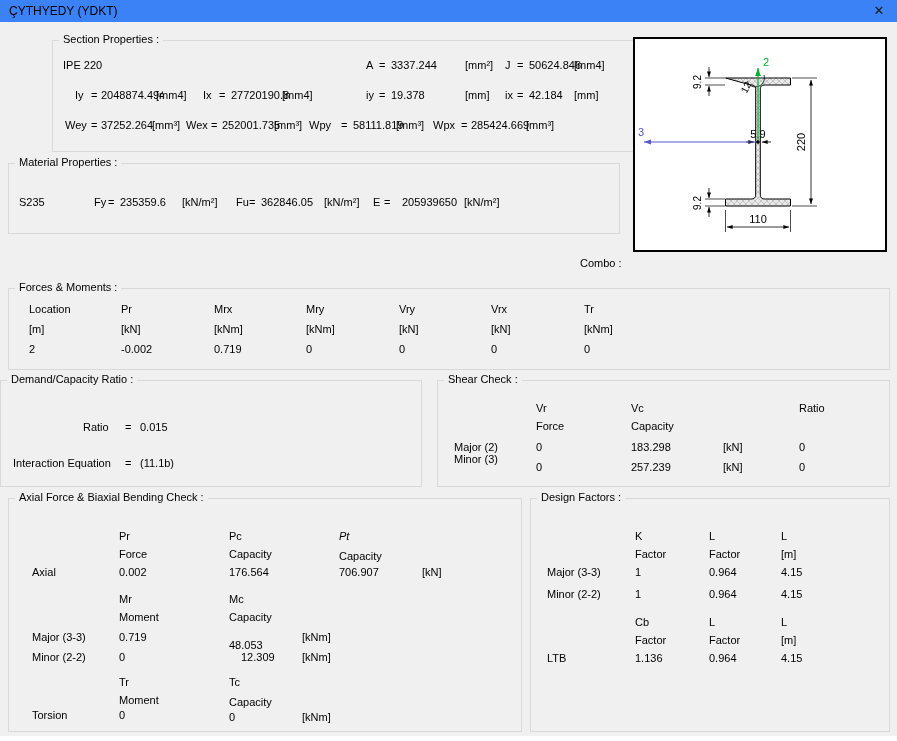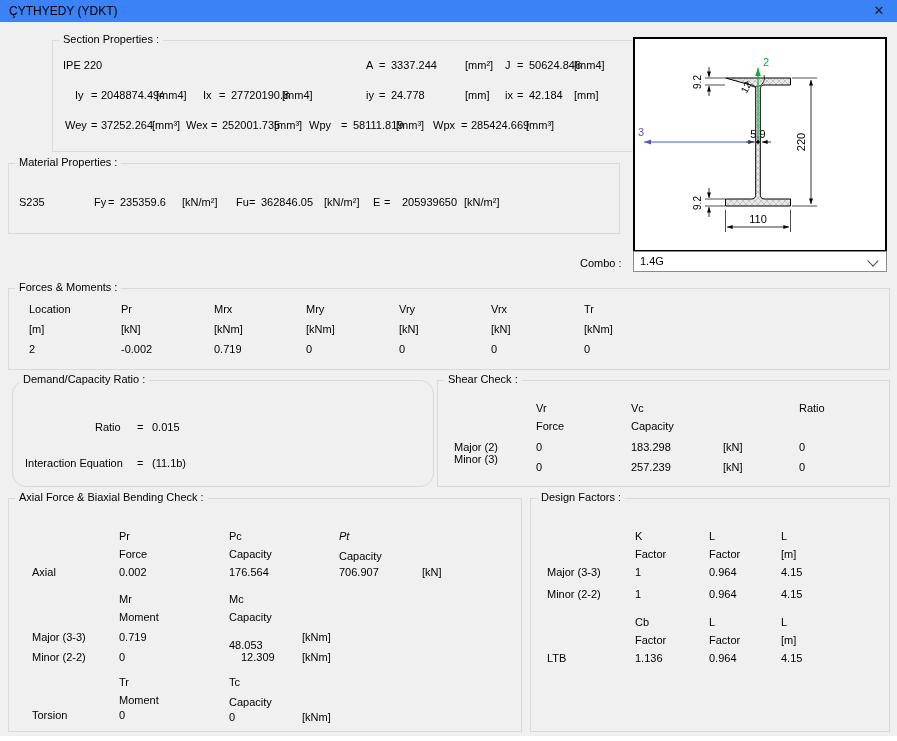--- a/index.html
+++ b/index.html
@@ -50,21 +50,21 @@
     <span class="t" style="left:22px;top:48px;">Iy</span>
     <span class="t" style="left:38px;top:48px;">=</span>
     <span class="t clip" style="left:48px;top:48px;">2048874.494</span>
     <span class="t" style="left:103px;top:48px;">[mm4]</span>
     <span class="t" style="left:150px;top:48px;">Ix</span>
     <span class="t" style="left:166px;top:48px;">=</span>
     <span class="t" style="left:178px;top:48px;">27720190.8</span>
     <span class="t" style="left:229px;top:48px;">[mm4]</span>
     <span class="t" style="left:313px;top:48px;">iy</span>
     <span class="t" style="left:326px;top:48px;">=</span>
-    <span class="t" style="left:338px;top:48px;">24.778</span>
+    <span class="t" style="left:338px;top:48px;">19.378</span>
     <span class="t" style="left:412px;top:48px;">[mm]</span>
     <span class="t" style="left:452px;top:48px;">ix</span>
     <span class="t" style="left:464px;top:48px;">=</span>
     <span class="t" style="left:476px;top:48px;">42.184</span>
     <span class="t" style="left:521px;top:48px;">[mm]</span>
 
     <span class="t" style="left:12px;top:78px;">Wey</span>
     <span class="t" style="left:38px;top:78px;">=</span>
     <span class="t" style="left:48px;top:78px;">37252.264</span>
     <span class="t" style="left:99px;top:78px;">[mm³]</span>
@@ -152,24 +152,20 @@
       <text x="3" y="97" font-size="11" fill="#5555cc">3</text>
 
       <line x1="123" y1="103" x2="123" y2="29" stroke="#00b22c" stroke-width="1.2" marker-end="url(#ag)"></line>
       <text x="128" y="27" font-size="11" fill="#00b22c">2</text>
 
       <circle cx="123" cy="103" r="1.8" fill="#000"></circle>
     </svg>
   </div>
 
   <span class="combolabel t">Combo :</span>
-  <div class="combo">
-    <span class="val">1.4G</span>
-    <span class="chev"></span>
-  </div>
 
   <div class="gb" style="left:8px;top:288px;width:880px;height:80px;">
     <span class="gb-t">Forces &amp; Moments :</span>
 
     <span class="t" style="left:20px;top:14px;">Location</span>
     <span class="t" style="left:20px;top:34px;">[m]</span>
     <span class="t" style="left:20px;top:54px;">2</span>
 
     <span class="t" style="left:112px;top:14px;">Pr</span>
     <span class="t" style="left:112px;top:34px;">[kN]</span>
@@ -189,21 +185,21 @@
 
     <span class="t" style="left:482px;top:14px;">Vrx</span>
     <span class="t" style="left:482px;top:34px;">[kN]</span>
     <span class="t" style="left:482px;top:54px;">0</span>
 
     <span class="t" style="left:575px;top:14px;">Tr</span>
     <span class="t" style="left:575px;top:34px;">[kNm]</span>
     <span class="t" style="left:575px;top:54px;">0</span>
   </div>
 
-  <div class="gb" style="left:12px;top:380px;width:420px;height:105px;border-radius:14px;">
+  <div class="gb" style="left:0;top:380px;width:420px;height:105px;">
     <span class="gb-t">Demand/Capacity Ratio :</span>
     <span class="t" style="left:82px;top:40px;">Ratio</span>
     <span class="t" style="left:124px;top:40px;">=</span>
     <span class="t" style="left:139px;top:40px;">0.015</span>
     <span class="t" style="left:12px;top:76px;">Interaction Equation</span>
     <span class="t" style="left:124px;top:76px;">=</span>
     <span class="t" style="left:139px;top:76px;">(11.1b)</span>
   </div>
 
   <div class="gb" style="left:437px;top:380px;width:451px;height:105px;">

